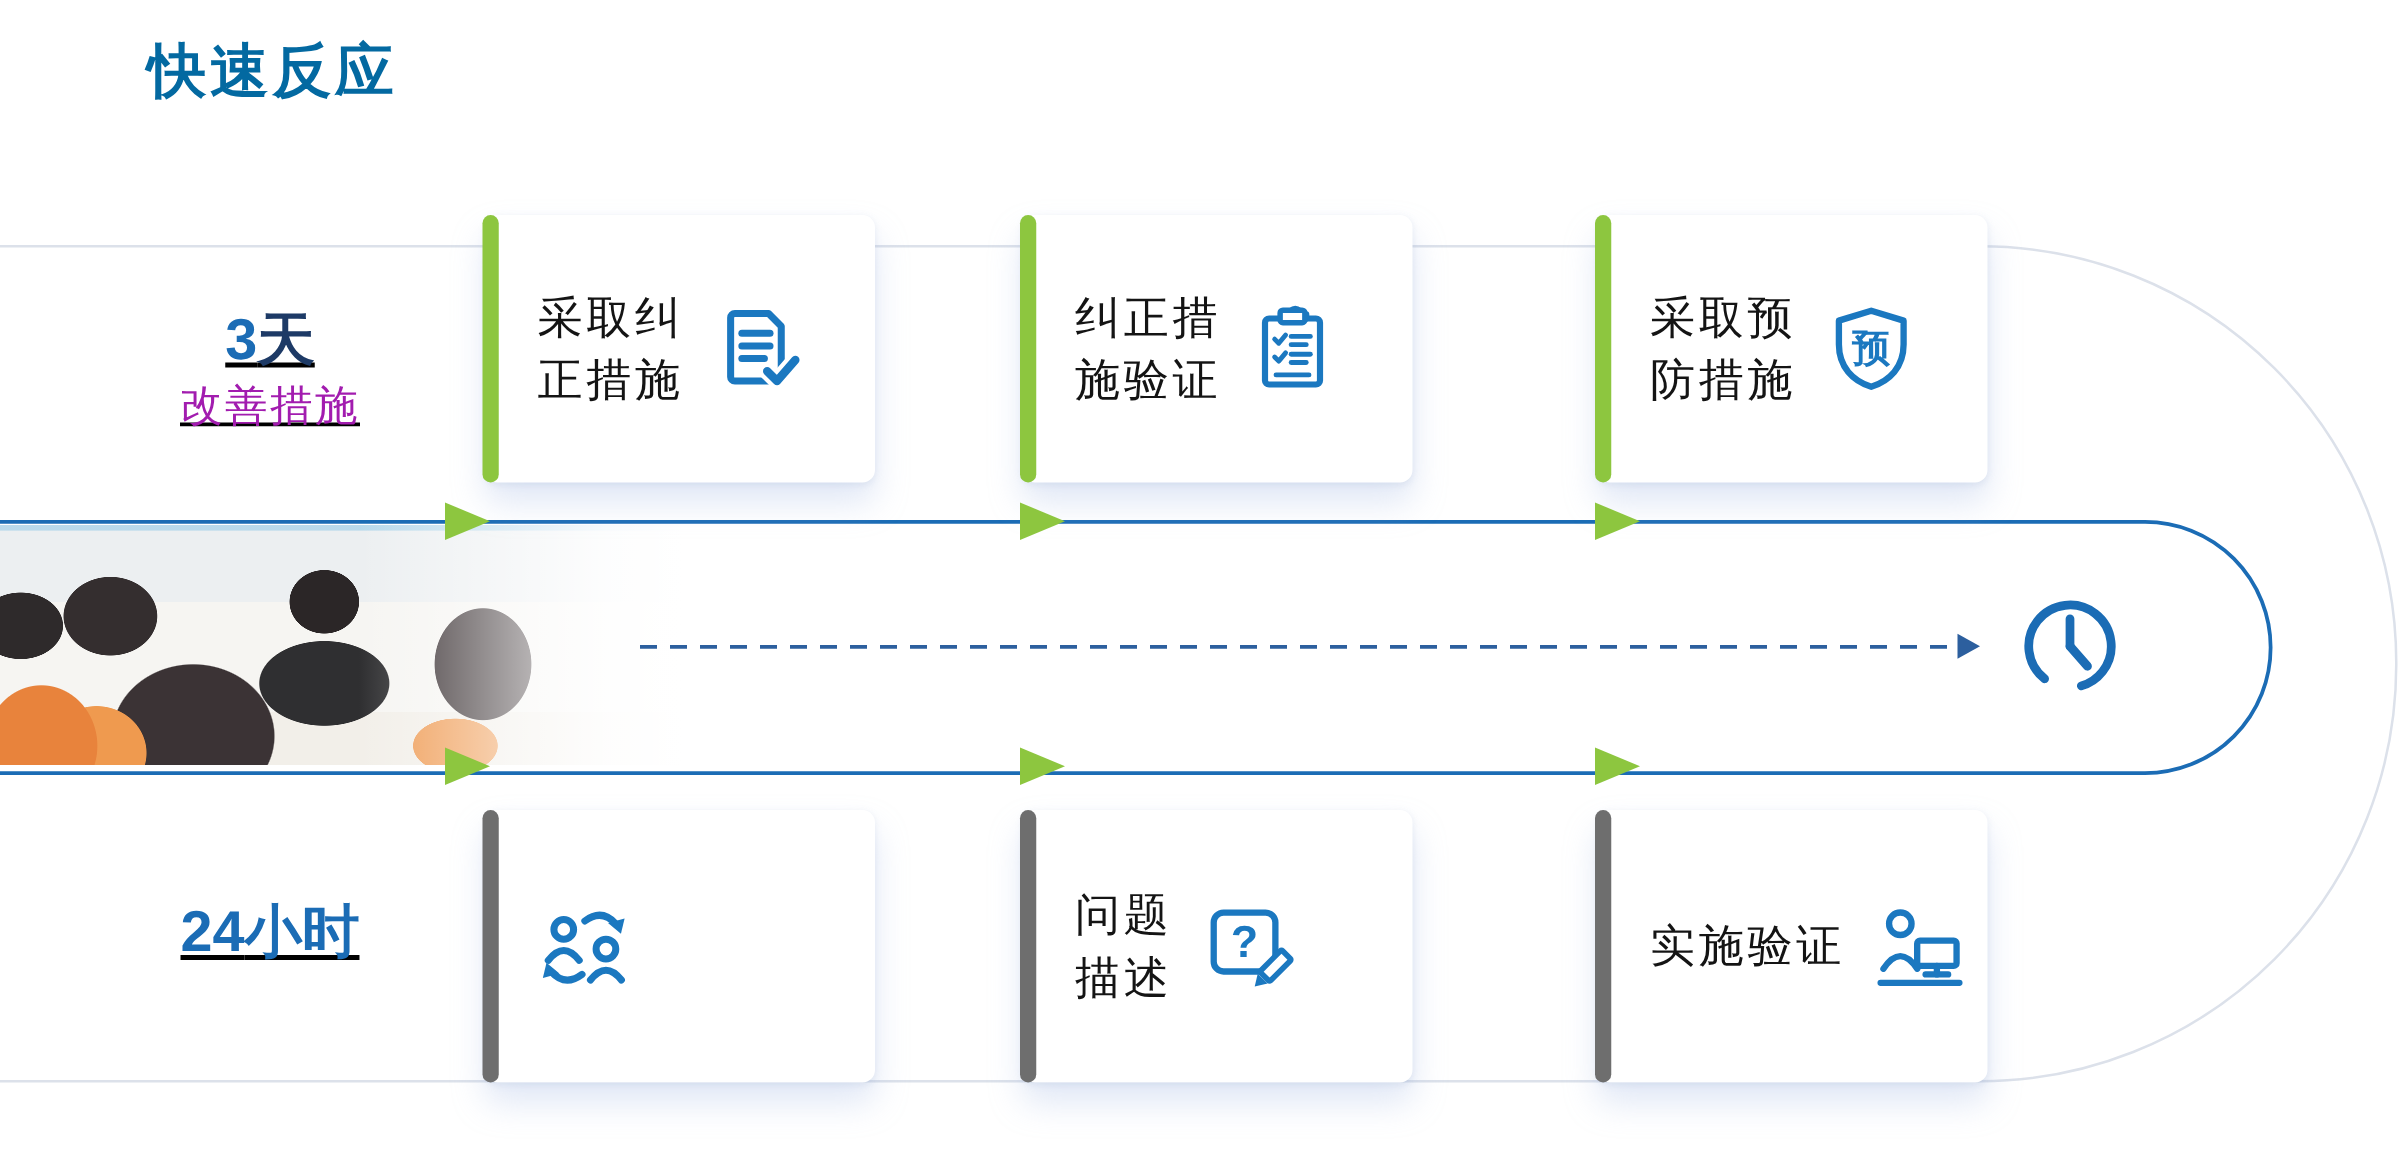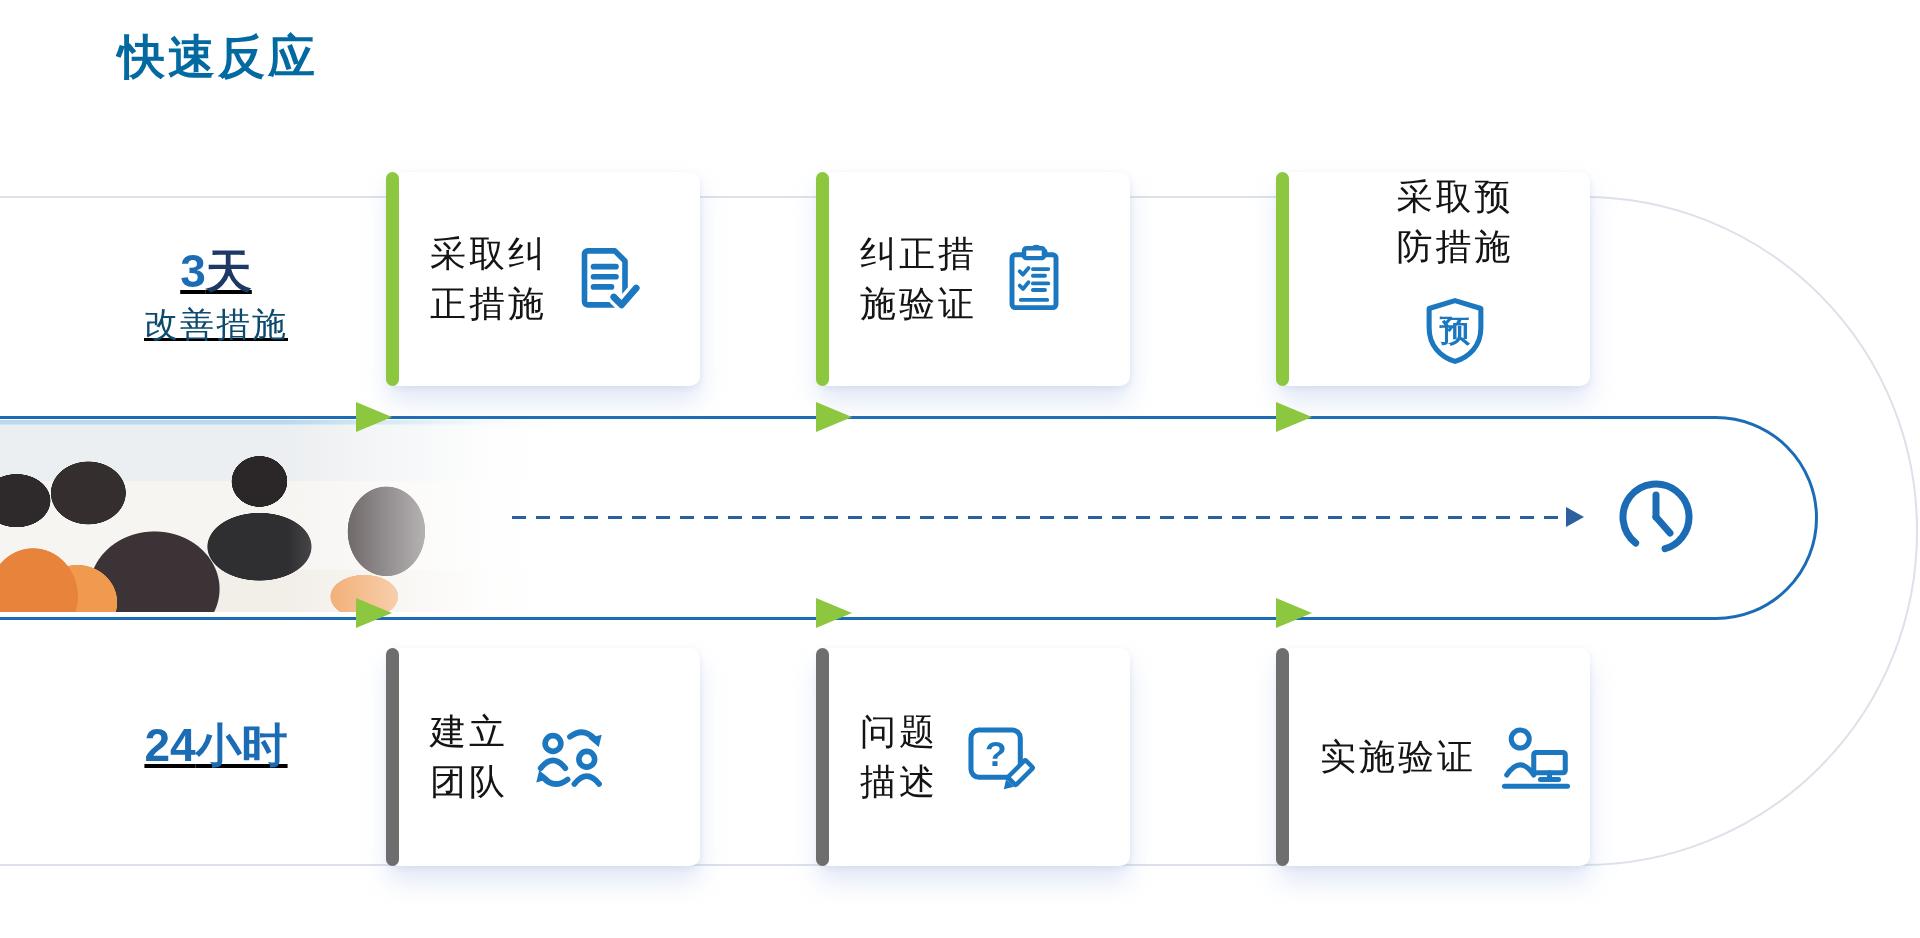--- a/index.html
+++ b/index.html
@@ -36,21 +36,21 @@
   }
   .title{
     position:absolute;left:118px;top:26px;font-size:47px;font-weight:bold;
     color:#0369a1;letter-spacing:3px;
   }
   
   .side-label{position:absolute;width:240px;text-align:center;text-decoration:underline;}
   .side-label .big{font-size:46px;font-weight:bold;color:#1b6cb5;line-height:1.1;}
   .side-label .big .unit{font-family:"Liberation Serif",serif;font-weight:600;color:#1d3a66;}
   .side-label .caption{
-    font-family:"Liberation Serif",serif;font-size:34px;color:#0c4a6e;margin-top:4px;letter-spacing:2px;
+    font-family:"Liberation Serif",serif;font-size:34px;color:#a21caf;margin-top:4px;letter-spacing:2px;
   }
   
   .card{
     position:absolute;width:312px;background:#fff;border-radius:10px;
     box-shadow:0 2px 6px rgba(140,160,200,.18), 0 16px 26px rgba(170,190,230,.35);
     display:flex;align-items:center;padding-left:42px;box-sizing:border-box;gap:24px;
   }
   .card .bar{
     position:absolute;left:-2px;top:0;width:13px;height:100%;border-radius:8px;
   }
@@ -137,40 +137,36 @@
         <line class="st" stroke-width="3.5" x1="29" y1="23" x2="43" y2="23"></line>
         <line class="st" stroke-width="3.5" x1="29" y1="29" x2="40" y2="29"></line>
         <polyline class="st" stroke-width="3.5" points="17,38 20,41 25,35"></polyline>
         <line class="st" stroke-width="3.5" x1="29" y1="36" x2="43" y2="36"></line>
         <line class="st" stroke-width="3.5" x1="29" y1="42" x2="40" y2="42"></line>
         <line class="st" stroke-width="3.5" x1="18" y1="51" x2="42" y2="51"></line>
       </svg>
     </span>
   </div>
 
-  <div class="card top" style="left:1278px;top:172px;height:214px;flex-direction:column;">
+  <div class="card top" style="left:1278px;top:172px;height:214px;">
     <div class="bar"></div>
     <div class="txt">
       <div>采取预</div>
       <div>防措施</div>
     </div>
     <span class="ico">
       <svg width="72" height="72" viewBox="0 0 64 64">
         <path class="st" stroke-width="4.5" d="M32,5 L55,12 V29 C55,45 45,55 32,59 C19,55 9,45 9,29 V12 Z"></path>
         <text x="32" y="41" text-anchor="middle" font-size="27" font-weight="bold" fill="#1b78c0" font-family="Liberation Sans, sans-serif">预</text>
       </svg>
     </span>
   </div>
 
   <div class="card bottom" style="left:388px;top:648px;height:218px;">
     <div class="bar"></div>
-    <div class="txt">
-      <div>建立</div>
-      <div>团队</div>
-    </div>
     <span class="ico">
       <svg width="78" height="72" viewBox="0 0 68 64">
         <circle class="st" stroke-width="5" cx="18" cy="20" r="7"></circle>
         <path class="st" stroke-width="5" d="M7,42 q11,-14 22,0"></path>
         <circle class="st" stroke-width="5" cx="48" cy="34" r="7"></circle>
         <path class="st" stroke-width="5" d="M37,56 q11,-14 22,0"></path>
         <path class="st" stroke-width="5" d="M33,14 q12,-9 22,2"></path>
         <polygon points="57,10 62,20 50,20" fill="#1b78c0" transform="rotate(40 56 17)"></polygon>
         <path class="st" stroke-width="5" d="M31,52 q-12,9 -22,-2"></path>
         <polygon points="7,44 12,54 0,54 " fill="#1b78c0" transform="rotate(220 7 50)"></polygon>

